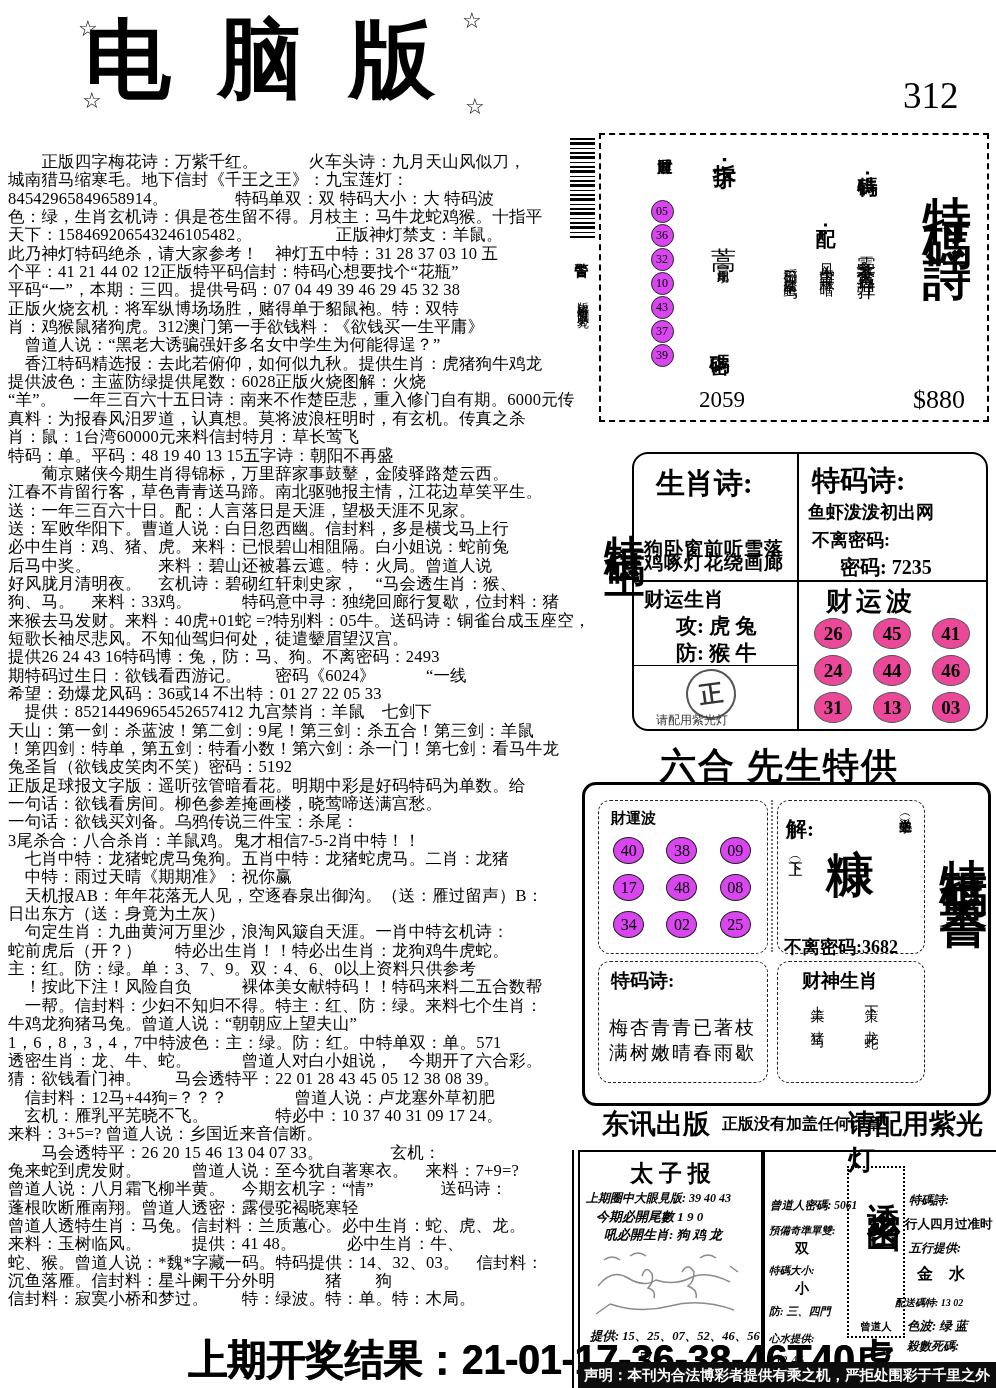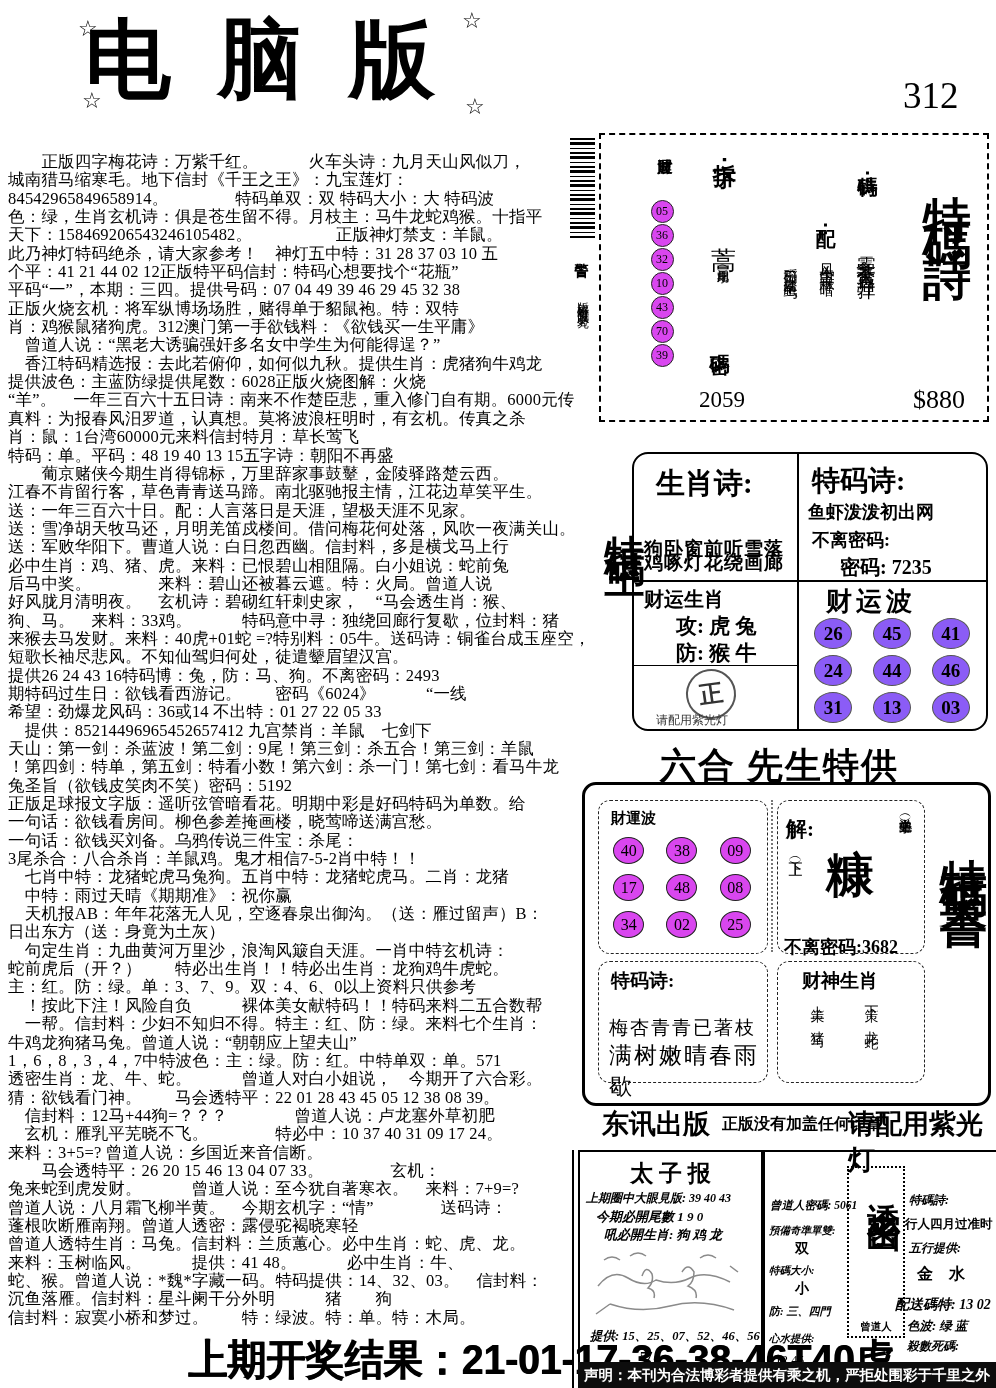--- a/index.html
+++ b/index.html
@@ -6,21 +6,21 @@
   #page{position:relative;width:996px;height:1388px;background:#fff;overflow:hidden;
         font-family:"Liberation Serif",serif;color:#000;}
   .abs{position:absolute;}
   .v{writing-mode:vertical-rl;text-orientation:upright;}
   .tlines{position:absolute;left:8px;top:153px;width:592px;}
   .tline{white-space:pre;font-size:16.5px;line-height:18.35px;letter-spacing:0.2px;
          font-family:"Liberation Serif",serif;}
   .cnum{border:1.6px solid #222;border-radius:50%;display:flex;align-items:center;
         justify-content:center;font-family:"Liberation Serif",serif;background:#d946ef;}
   .sbx{width:21px;height:21px;font-size:12px;margin:1px auto;}
-  .zbx{width:36px;height:29px;font-size:19px;font-weight:bold;border-color:#555;background:#8b5cf6;text-align:right;}
+  .zbx{width:36px;height:29px;font-size:19px;font-weight:bold;border-color:#555;background:#ec4899;text-align:right;}
   .lhx{width:29px;height:25px;font-size:16px;}
   .grid3{display:grid;grid-template-columns:repeat(3,1fr);}
   .dashbox{border:1.6px dashed #222;border-radius:12px;position:absolute;}
   .b{font-weight:bold;}
   .nowrap{white-space:nowrap;}
 </style>
 </head>
 <body>
 
 <div id="page">
@@ -46,21 +46,20 @@
       <div class="tline">　曾道人说：“黑老大诱骗强奸多名女中学生为何能得逞？”</div>
       <div class="tline">　香江特码精选报：去此若俯仰，如何似九秋。提供生肖：虎猪狗牛鸡龙</div>
       <div class="tline">提供波色：主蓝防绿提供尾数：6028正版火烧图解：火烧</div>
       <div class="tline">“羊”。　一年三百六十五日诗：南来不作楚臣悲，重入修门自有期。6000元传</div>
       <div class="tline">真料：为报春风汨罗道，认真想。莫将波浪枉明时，有玄机。传真之杀</div>
       <div class="tline">肖：鼠：1台湾60000元来料信封特月：草长莺飞</div>
       <div class="tline">特码：单。平码：48 19 40 13 15五字诗：朝阳不再盛</div>
       <div class="tline">　　葡京赌侠今期生肖得锦标，万里辞家事鼓鼙，金陵驿路楚云西。</div>
       <div class="tline">江春不肯留行客，草色青青送马蹄。南北驱驰报主情，江花边草笑平生。</div>
       <div class="tline">送：一年三百六十日。配：人言落日是天涯，望极天涯不见家。</div>
-      <div class="tline">送：雪净胡天牧马还，月明羌笛戍楼间。借问梅花何处落，风吹一夜满关山。</div>
       <div class="tline">送：军败华阳下。曹道人说：白日忽西幽。信封料，多是横戈马上行</div>
       <div class="tline">必中生肖：鸡、猪、虎。来料：已恨碧山相阻隔。白小姐说：蛇前兔</div>
       <div class="tline">后马中奖。　　　　来料：碧山还被暮云遮。特：火局。曾道人说</div>
       <div class="tline">好风胧月清明夜。　玄机诗：碧砌红轩刺史家，　“马会透生肖：猴、</div>
       <div class="tline">狗、马。　来料：33鸡。　　　特码意中寻：独绕回廊行复歇，位封料：猪</div>
       <div class="tline">来猴去马发财。来料：40虎+01蛇 =?特别料：05牛。送码诗：铜雀台成玉座空，</div>
       <div class="tline">短歌长袖尽悲风。不知仙驾归何处，徒遣颦眉望汉宫。</div>
       <div class="tline">提供26 24 43 16特码博：兔，防：马、狗。不离密码：2493</div>
       <div class="tline">期特码过生日：欲钱看西游记。　　密码《6024》　　　“一线</div>
       <div class="tline">希望：劲爆龙风码：36或14 不出特：01 27 22 05 33</div>
@@ -105,21 +104,21 @@
   <div class="abs v" style="left:574px;top:292px;font-size:12px;letter-spacing:2px;">版權所有翻版必究</div>
 
   <div class="abs" style="left:599px;top:133px;width:386px;height:285px;border:2px dashed #000;">
     <div class="abs v b" style="left:54px;top:12px;font-size:15px;">財運波</div>
     <div class="abs" style="left:46px;top:64px;width:30px;">
         <div class="cnum sbx">05</div>
         <div class="cnum sbx">36</div>
         <div class="cnum sbx">32</div>
         <div class="cnum sbx">10</div>
         <div class="cnum sbx">43</div>
-        <div class="cnum sbx">70</div>
+        <div class="cnum sbx">37</div>
         <div class="cnum sbx">39</div>
       </div>
     <div class="abs v b" style="left:108px;top:10px;font-size:23px;">拆字：</div>
     <div class="abs v" style="left:106px;top:92px;font-size:25px;">蒿</div>
     <div class="abs v" style="left:113px;top:126px;font-size:12px;">（此字用一期）</div>
     <div class="abs v b" style="left:106px;top:203px;font-size:20px;">密碼</div>
     <div class="abs" style="left:98px;top:252px;font-size:23px;font-family:'Liberation Serif',serif;">2059</div>
     <div class="abs v" style="left:180px;top:122px;font-size:14px;letter-spacing:3px;">稻田深处草虫鸣</div>
     <div class="abs v b" style="left:212px;top:78px;font-size:20px;">配：</div>
     <div class="abs v" style="left:216px;top:116px;font-size:15px;letter-spacing:3px;">风生白下千林暗</div>
@@ -193,21 +192,21 @@
       <div class="abs" style="left:48px;top:42px;font-size:48px;font-weight:bold;">糠</div>
       <div class="abs v" style="left:118px;top:8px;font-size:13px;">先生送字（必中）</div>
       <div class="abs b" style="left:6px;top:126px;font-size:18px;margin-top:8px;">不离密码:3682</div>
     </div>
 
     <div class="abs v b" style="left:348px;top:36px;font-size:47px;letter-spacing:14px;">特碼天書</div>
 
     <div class="dashbox" style="left:13px;top:176px;width:168px;height:120px;">
       <div class="abs b" style="left:12px;top:6px;font-size:19px;">特码诗:</div>
       <div class="abs" style="left:10px;top:42px;font-size:19px;letter-spacing:2px;margin-top:11px;">梅杏青青已著枝</div>
-      <div class="abs" style="left:10px;top:78px;font-size:23px;letter-spacing:2px;">满树嫩晴春雨歇</div>
+      <div class="abs" style="left:10px;top:78px;font-size:19px;letter-spacing:2px;">满树嫩晴春雨歇</div>
     </div>
 
     <div class="dashbox" style="left:192px;top:176px;width:146px;height:120px;">
       <div class="abs b" style="left:24px;top:6px;font-size:19px;">财神生肖</div>
       <div class="abs v" style="left:30px;top:32px;font-size:14px;letter-spacing:4px;">上策：猪马</div>
       <div class="abs v" style="left:84px;top:32px;font-size:14px;letter-spacing:4px;">下策：龙蛇</div>
     </div>
   </div>
 
   <div class="abs b" style="left:602px;top:1106px;font-size:27px;">东讯出版</div>
@@ -246,21 +245,21 @@
 
     <div class="abs" style="left:82px;top:14px;width:54px;height:168px;border:2px dotted #000;">
       <div class="abs v b" style="left:11px;top:8px;font-size:34px;letter-spacing:8px;">透密函</div>
       <div class="abs b" style="left:0;bottom:2px;width:100%;text-align:center;font-size:10.5px;">曾道人</div>
     </div>
 
     <div class="abs b nowrap" style="left:144px;top:40px;font-size:12px;font-style:italic;">特碼詩:</div>
     <div class="abs b nowrap" style="left:140px;top:64px;font-size:12.5px;">行人四月过准时</div>
     <div class="abs b nowrap" style="left:144px;top:88px;font-size:12px;font-style:italic;">五行提供:</div>
     <div class="abs b nowrap" style="left:152px;top:112px;font-size:16px;">金　水</div>
-    <div class="abs b nowrap" style="left:130px;top:144px;font-size:14px;font-style:italic;">配送碼特: 13 02</div>
+    <div class="abs b nowrap" style="left:130px;top:144px;font-size:10px;font-style:italic;">配送碼特: 13 02</div>
     <div class="abs b nowrap" style="left:142px;top:166px;font-size:12.5px;font-style:italic;">色波: 绿 蓝</div>
     <div class="abs b nowrap" style="left:142px;top:186px;font-size:12px;font-style:italic;">殺數死碼:</div>
     <div class="abs nowrap" style="left:142px;top:206px;font-size:13px;">11 23 35 47</div>
   </div>
 
   <div class="abs nowrap" style="left:188px;top:1332px;font-size:42px;font-weight:900;z-index:5;
        font-family:'Liberation Sans',sans-serif;transform:scaleX(0.93);transform-origin:left;
        text-shadow:1px 0 0 #000;">上期开奖结果：21-01-17-36-38-46T40虎</div>
 
   <div class="abs nowrap" style="left:578px;top:1362px;width:418px;height:26px;background:#0d0d0d;color:#fff;

